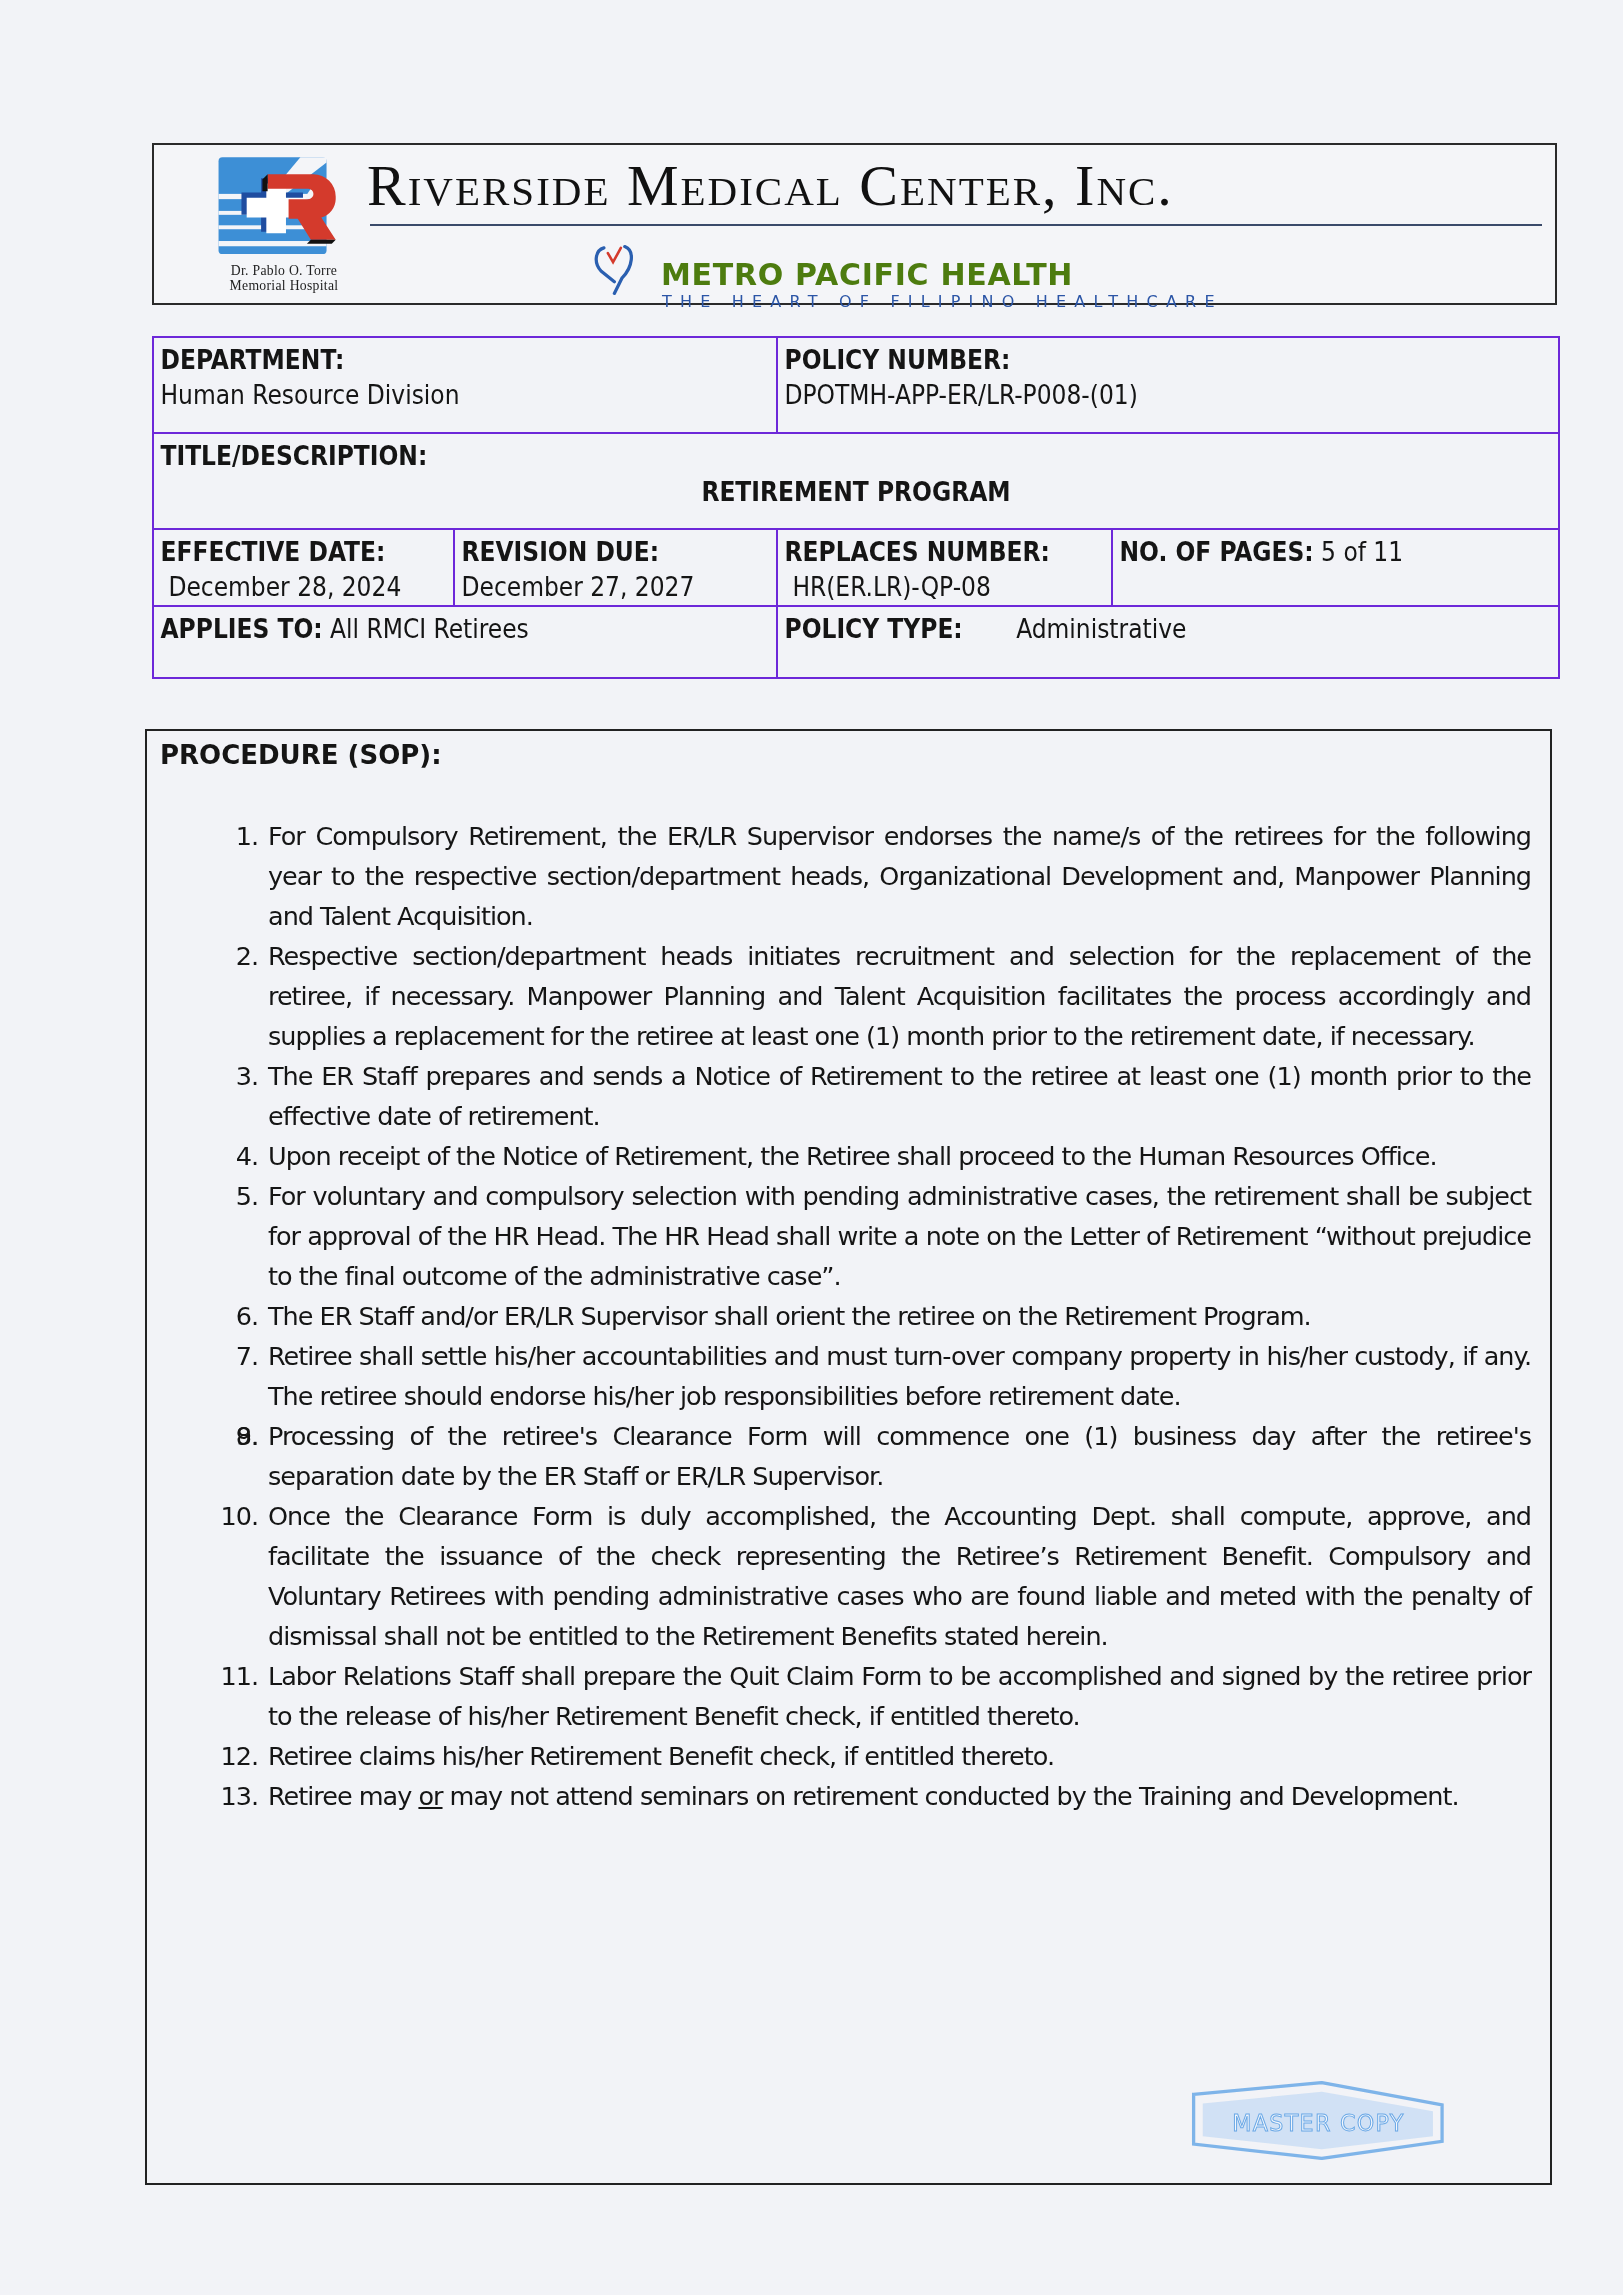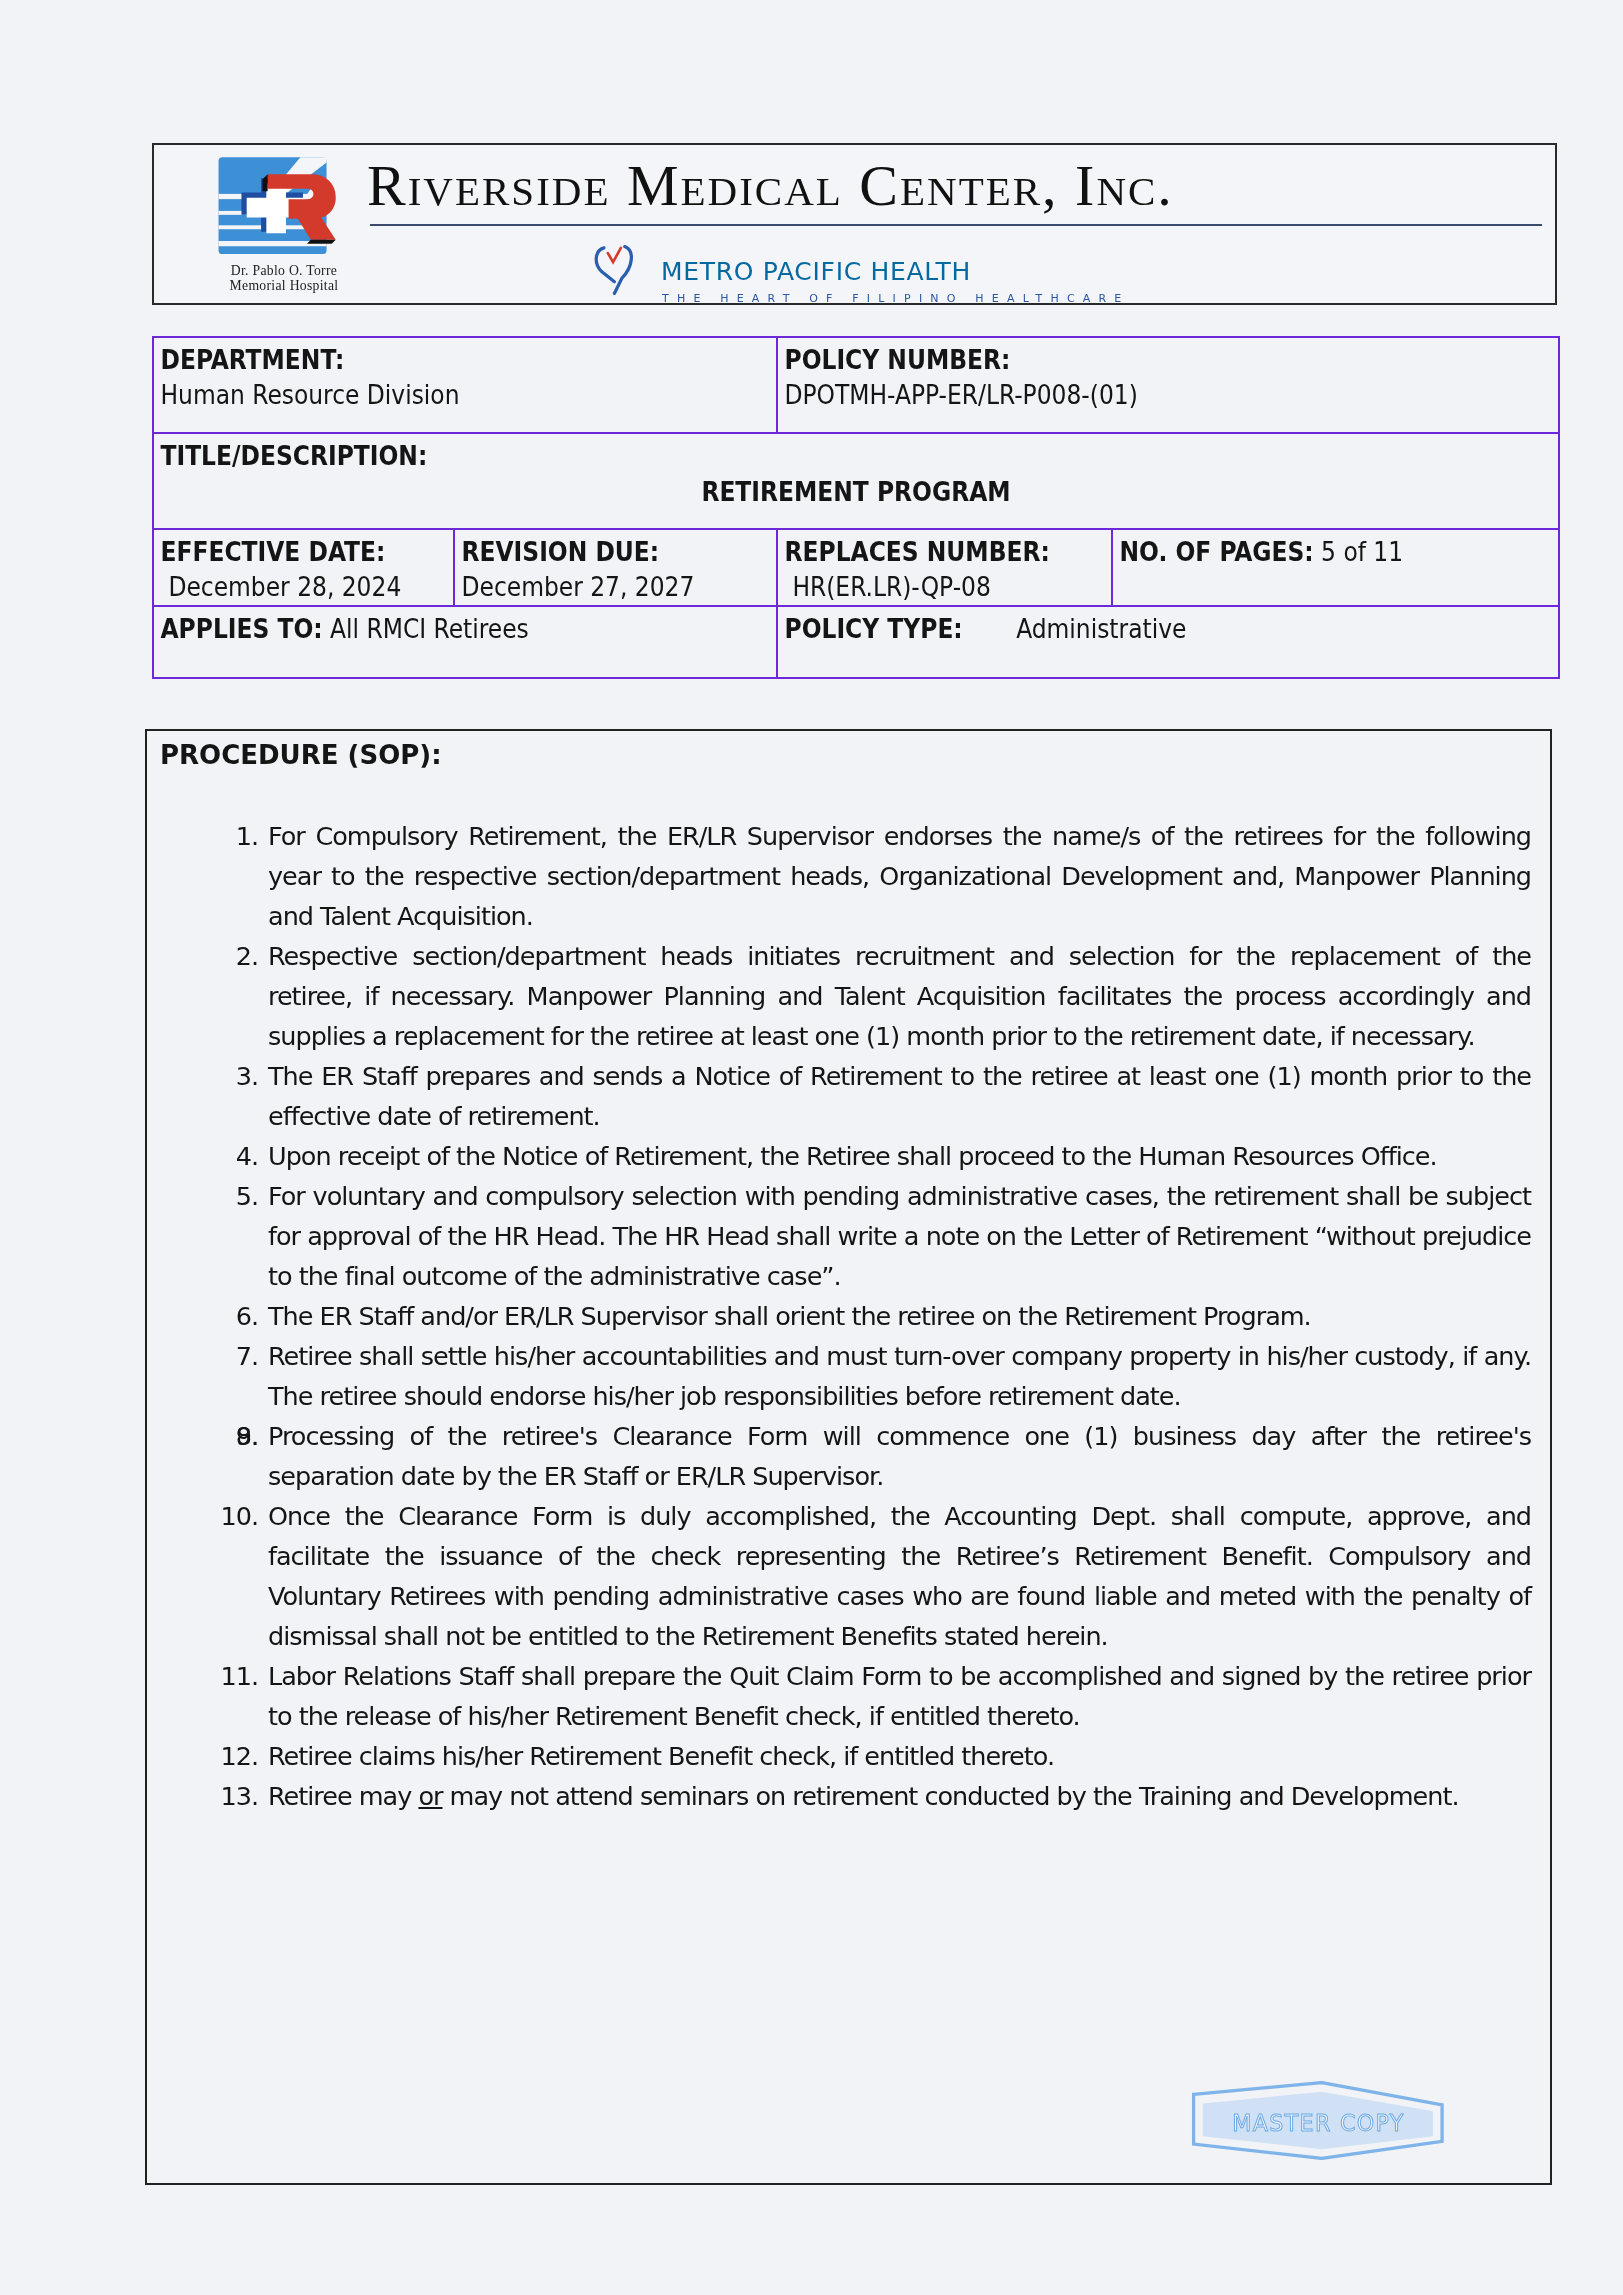--- a/index.html
+++ b/index.html
@@ -30,26 +30,26 @@
   }
   .header-rule {
     position: absolute; left: 216px; top: 79px; width: 1172px; height: 0;
     border-top: 2px solid #3a4a6a;
   }
   .mph {
     position: absolute; left: 425px; top: 92px; height: 65px; width: 589px;
   }
   .mph-heart { position: absolute; left: 13px; top: 6.5px; width: 46px; height: 52px; }
   .mph-name {
-    position: absolute; left: 82px; top: 19.6px; font-size: 25px; font-weight: normal;
-    color: #0369a1; letter-spacing: 0.7px; white-space: nowrap;
+    position: absolute; left: 82px; top: 19.6px; font-size: 30px; font-weight: bold;
+    color: #4d7c0f; letter-spacing: 0.7px; white-space: nowrap;
     font-family: "DejaVu Sans", sans-serif;
   }
   .mph-tag {
-    position: absolute; left: 83px; top: 55px; font-size: 11px; letter-spacing: 8.2px;
+    position: absolute; left: 83px; top: 55px; font-size: 16px; letter-spacing: 8.2px;
     color: #2b55a6; white-space: nowrap; font-family: "DejaVu Sans", sans-serif; text-align: center;
   }
   
   .info {
     position: absolute; left: 152px; top: 336px; width: 1406px;
     border-collapse: collapse; table-layout: fixed;
     font-family: "DejaVu Sans Condensed", "DejaVu Sans", sans-serif;
   }
   .info td {
     border: 2px solid #6d28d9; vertical-align: top; padding: 5.2px 6.5px 0 6.5px;

